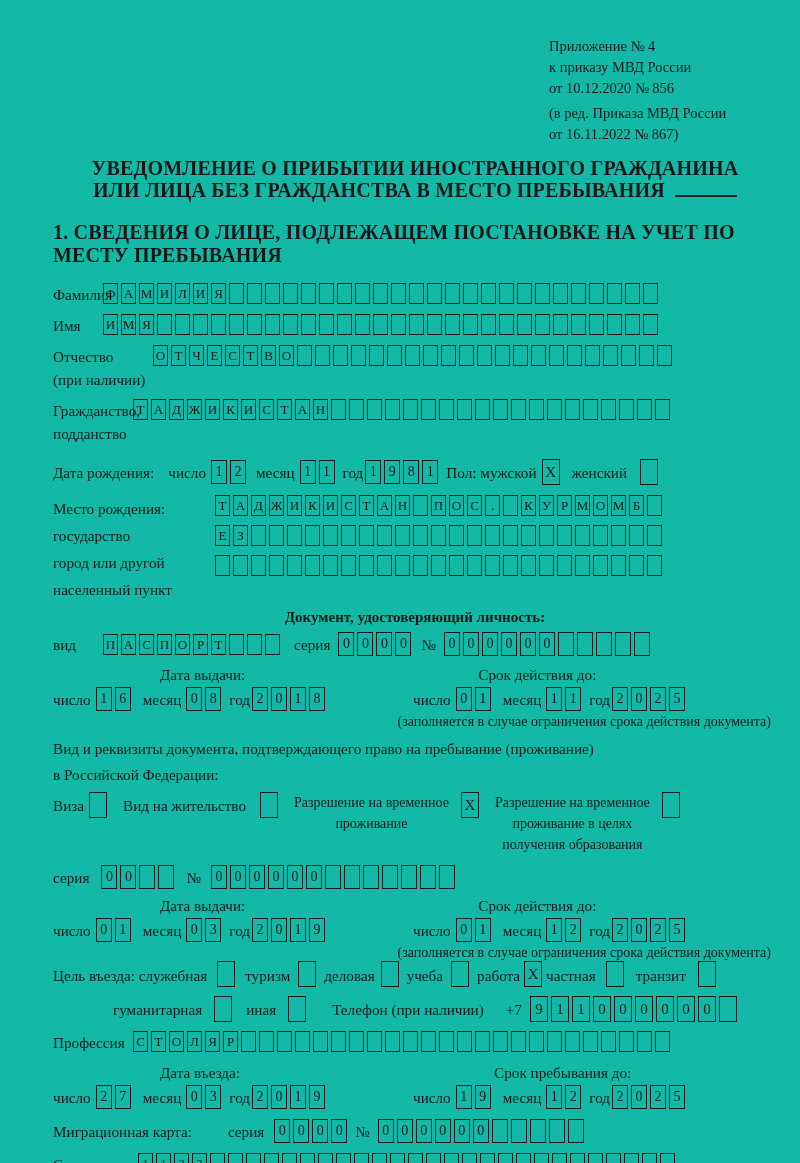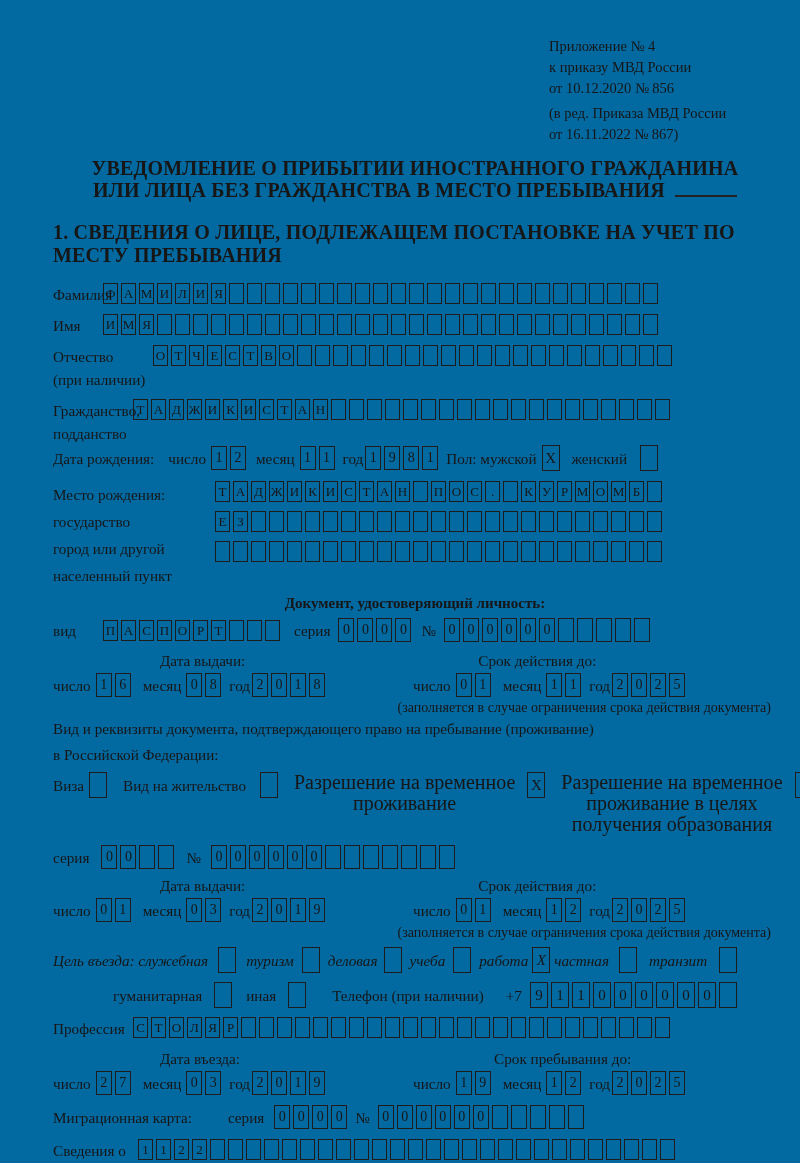--- a/index.html
+++ b/index.html
@@ -1,20 +1,20 @@
 <!DOCTYPE html>
 <html><head>
 <meta charset="utf-8">
 <style>
   * { margin:0; padding:0; box-sizing:border-box; }
   html,body { background:#ffffff; }
   .page {
     position:relative;
     width:800px; height:1163px;
-    background:#0369a1;
+    background:#14b8a6;
     color:#161616;
     font-family:"Liberation Serif","DejaVu Serif",serif;
     padding:36px 23px 8px 53px;
     overflow:hidden;
   }
   
   .hdr { margin-left:auto; width:228px; font-size:14.5px; line-height:21px; }
   .hdr .amend { margin-top:4px; }
   .forma { text-align:right; padding-right:32px; font-weight:bold; font-size:15.5px; margin-top:14px; letter-spacing:.3px; }
   .title { text-align:center; font-weight:bold; font-size:20px; line-height:22px; margin-top:12px; letter-spacing:.2px; }
@@ -30,21 +30,21 @@
     width:15px; height:21px; flex:none;
     border:1.6px solid #1c1c1c;
     font-size:13px; line-height:19px; text-align:center;
   }
   .cells.big .cell { width:16px; height:24px; line-height:22px; font-size:14px; }
   .cells.cb .cell { width:18px; height:26px; line-height:24px; font-size:15px; }
   .g { display:flex; align-items:center; gap:5px; flex:none; }
   .note { font-size:14px; text-align:right; padding-right:6px; margin-top:3px; }
   .plain { font-size:15.2px; line-height:26px; }
   .dhead { display:flex; font-size:15.2px; margin-top:10px; }
-  .center2 { text-align:center; font-size:20px; line-height:21px; }
+  .center2 { text-align:center; font-size:14px; line-height:21px; }
   .stack { display:flex; flex-direction:column; }
 </style>
 </head>
 <body>
 
 <div class="page">
 
   <div class="hdr">
     <div>Приложение № 4</div>
     <div>к приказу МВД России</div>
@@ -204,21 +204,21 @@
         <span class="cell"></span>
         <span class="cell"></span>
         <span class="cell"></span>
         <span class="cell"></span>
         <span class="cell"></span>
         <span class="cell"></span>
         <span class="cell"></span>
       </span>
   </div>
 
-  <div class="row" style="margin-top:0; align-items:center;">
+  <div class="row" style="margin-top:14px; align-items:center;">
     <span class="lbl" style="margin-right:14px;">Дата рождения:</span>
     <span class="g">
       <span class="lbl">число</span>
       <span class="cells big">
           <span class="cell">1</span>
           <span class="cell">2</span>
         </span>
     </span>
     <span class="g" style="margin-left:10px;">
       <span class="lbl">месяц</span>
@@ -428,21 +428,21 @@
         <span class="cells big">
           <span class="cell">2</span>
           <span class="cell">0</span>
           <span class="cell">2</span>
           <span class="cell">5</span>
         </span>
       </span>
   </div>
   <div class="note">(заполняется в случае ограничения срока действия документа)</div>
 
-  <div class="plain" style="">Вид и реквизиты документа, подтверждающего право на пребывание (проживание)</div>
+  <div class="plain" style="margin-top:6px;">Вид и реквизиты документа, подтверждающего право на пребывание (проживание)</div>
   <div class="plain">в Российской Федерации:</div>
 
   <div class="row" style="margin-top:4px;">
     <span class="g">
       <span class="lbl">Виза</span>
       <span class="cells cb">
           <span class="cell"></span>
         </span>
     </span>
     <span class="g" style="margin-left:16px; gap:14px;">
@@ -545,21 +545,21 @@
         <span class="cells big">
           <span class="cell">2</span>
           <span class="cell">0</span>
           <span class="cell">2</span>
           <span class="cell">5</span>
         </span>
       </span>
   </div>
   <div class="note">(заполняется в случае ограничения срока действия документа)</div>
 
-  <div class="row" style="margin-top:6px; align-items:center;font-style:italic;">
+  <div class="row" style="margin-top:0; align-items:flex-end;">
     <span class="lbl">Цель въезда: служебная</span>
     <span class="cells cb" style="margin-left:10px;">
         <span class="cell"></span>
       </span>
     <span class="lbl" style="margin-left:10px;">туризм</span>
     <span class="cells cb" style="margin-left:8px;">
         <span class="cell"></span>
       </span>
     <span class="lbl" style="margin-left:8px;">деловая</span>
     <span class="cells cb" style="margin-left:6px;">

